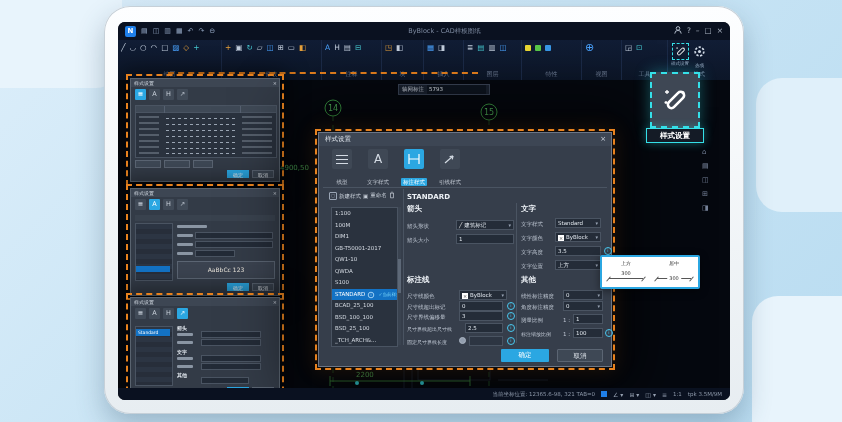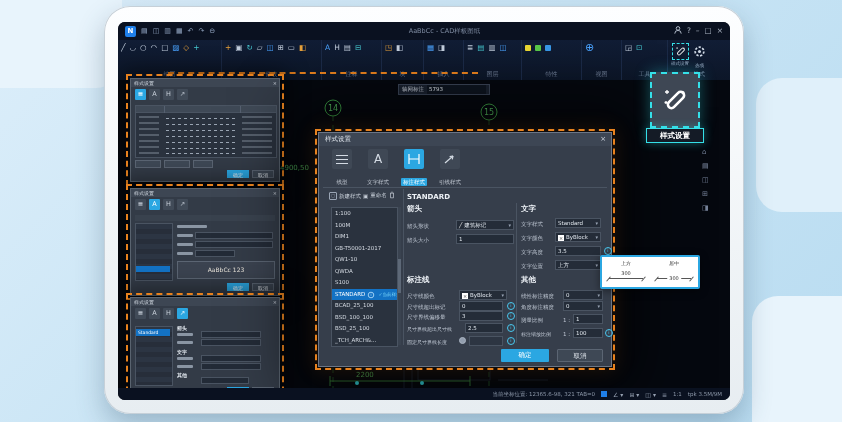--- a/index.html
+++ b/index.html
@@ -159,21 +159,21 @@
 
       <div class="titlebar">
         <span class="logo">N</span>
         <span class="qi">▤</span>
         <span class="qi">◫</span>
         <span class="qi">▥</span>
         <span class="qi">▦</span>
         <span class="qi">↶</span>
         <span class="qi">↷</span>
         <span class="qi">⊖</span>
-        <span class="tb-title">AaBbCc - CAD样板图纸</span>
+        <span class="tb-title">ByBlock - CAD样板图纸</span>
         <span class="wc">
           <svg width="8" height="8" viewBox="0 0 8 8">
               <circle cx="4" cy="2.4" r="1.8" fill="none" stroke="#aeb8c6" stroke-width="1"></circle>
               <path d="M0.8 7.6 a3.2 3.2 0 0 1 6.4 0" fill="none" stroke="#aeb8c6" stroke-width="1"></path>
             </svg>
         </span>
         <span class="wc">?</span>
         <span class="wc">–</span>
         <span class="wc">□</span>
         <span class="wc">×</span>

